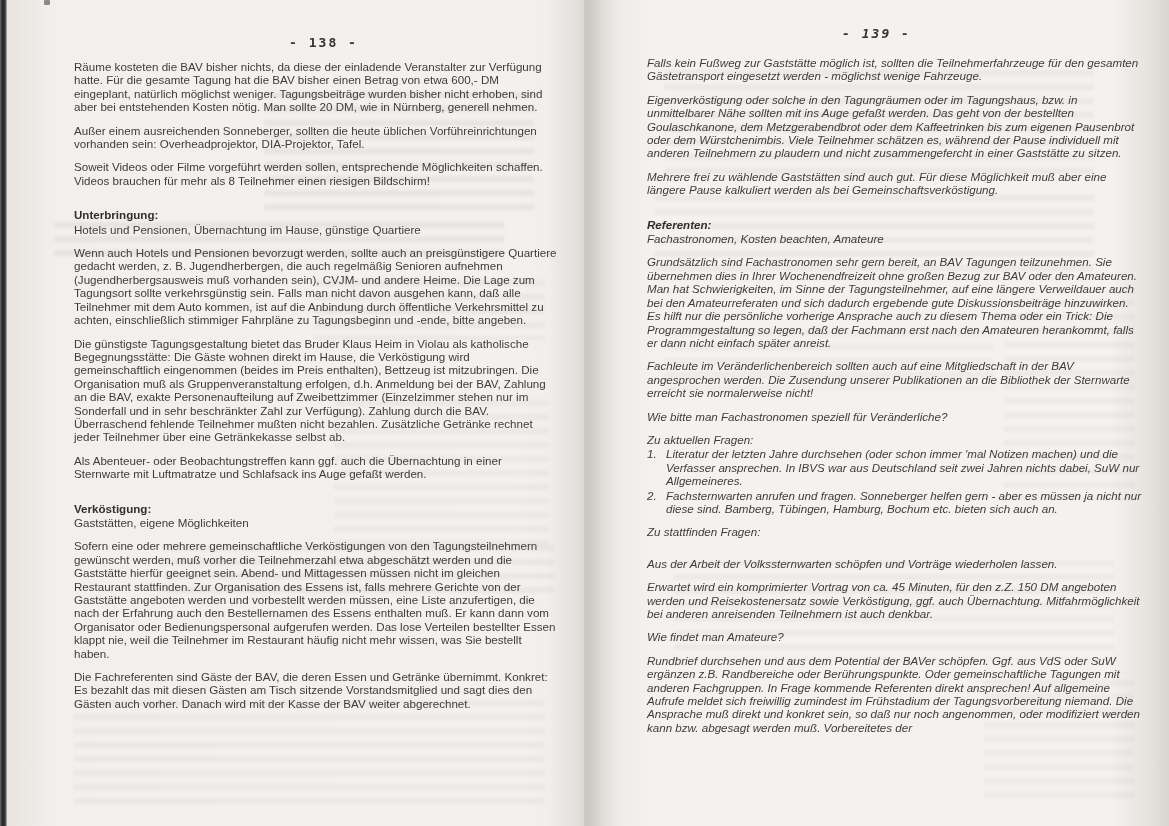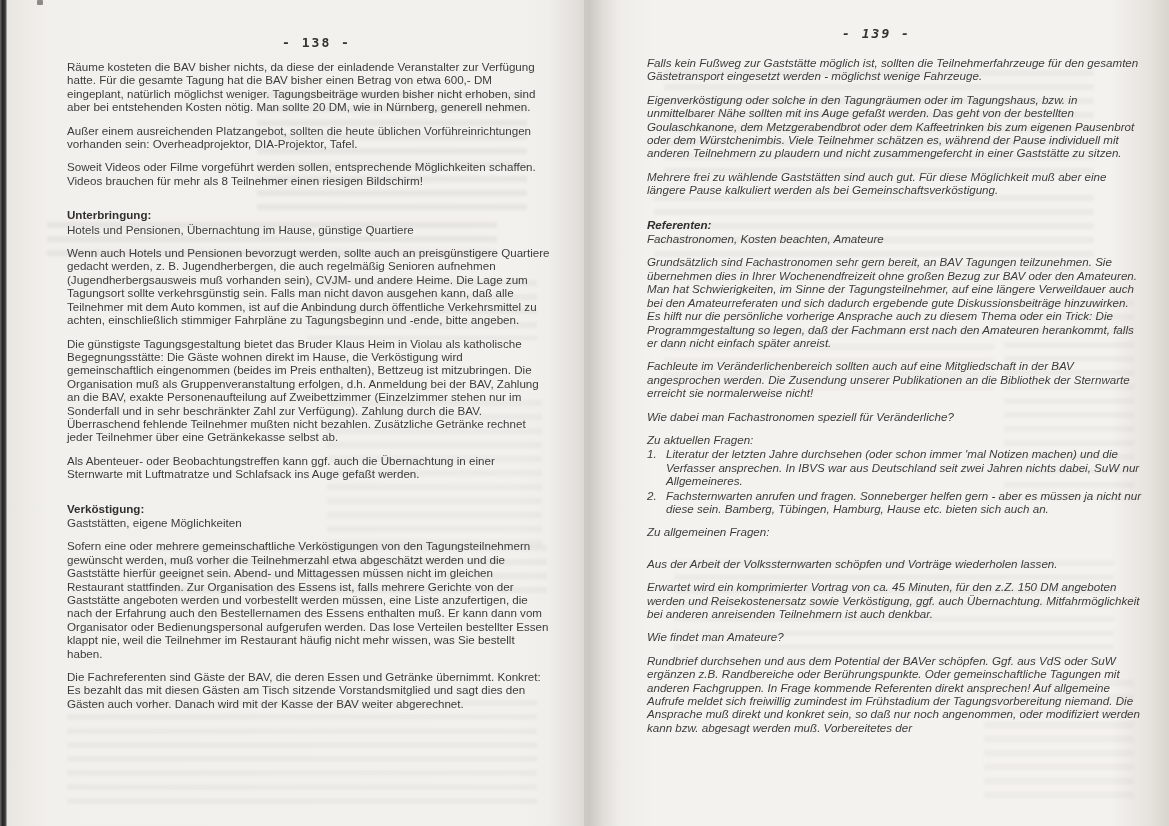--- a/index.html
+++ b/index.html
@@ -14,21 +14,21 @@
     position: absolute; left: 0; top: 0; width: 7px; height: 826px;
     background: linear-gradient(to right, #6a6a6a 0, #262626 35%, #3a3a3a 75%, #c9c6c2 100%);
   }
   .page {
     position: absolute; top: 0; height: 826px;
     color: #3d3c3a;
     font-size: 11.6px;
     line-height: 13.4px;
   }
   .page-left {
-    left: 7px; width: 577px;
+    left: 14px; width: 577px;
     background: linear-gradient(to right, #e9e6e1 0, #f2f0ed 42px, #f3f1ee 82%, #eceae6 96%, #e2dfda 100%);
     padding-left: 42px;
   }
   .page-right {
     left: 584px; width: 585px;
     background: linear-gradient(to right, #dedad5 0, #efede9 34px, #f4f2ef 70px, #f4f2ef 90%, #e5e2dd 97%, #d8d4ce 100%);
   }
   .gutter-shadow {
     position: absolute; left: 548px; top: 0; width: 74px; height: 826px;
     background: linear-gradient(to right, rgba(60,55,50,0) 0, rgba(60,55,50,0.07) 40%, rgba(60,55,50,0.13) 55%, rgba(60,55,50,0.04) 75%, rgba(60,55,50,0) 100%);
@@ -80,21 +80,21 @@
   <div class="bleed" style="left:250px; top:92px; width:270px; height:118px; opacity:.45;"></div>
   <div class="bleed" style="left:40px; top:222px; width:450px; height:42px; opacity:.50;"></div>
   <div class="bleed" style="left:300px; top:280px; width:230px; height:60px; opacity:.35;"></div>
   <div class="bleed" style="left:320px; top:400px; width:215px; height:150px; opacity:.32;"></div>
   <div class="bleed" style="left:150px; top:545px; width:390px; height:50px; opacity:.35;"></div>
   <div class="bleed" style="left:60px; top:700px; width:470px; height:110px; opacity:.30;"></div>
   <div class="speck" style="left:30px; top:0; width:6px; height:5px; opacity:.6;"></div>
 
   <div class="content">
     <p class="para">Räume kosteten die BAV bisher nichts, da diese der einladende Veranstalter zur Verfügung hatte. Für die gesamte Tagung hat die BAV bisher einen Betrag von etwa 600,- DM eingeplant, natürlich möglichst weniger. Tagungsbeiträge wurden bisher nicht erhoben, sind aber bei entstehenden Kosten nötig. Man sollte 20 DM, wie in Nürnberg,  generell nehmen.</p>
-    <p class="para">Außer einem ausreichenden Platzangebot, sollten die heute üblichen Vorführeinrichtungen vorhanden sein: Overheadprojektor, DIA-Projektor, Tafel.</p>
+    <p class="para">Außer einem ausreichenden Sonneberger, sollten die heute üblichen Vorführeinrichtungen vorhanden sein: Overheadprojektor, DIA-Projektor, Tafel.</p>
     <p class="para">Soweit Videos oder Filme vorgeführt werden sollen, entsprechende Möglichkeiten schaffen. Videos brauchen für mehr als 8 Teilnehmer einen riesigen Bildschirm!</p>
     <p class="heading">Unterbringung:</p>
     <p class="subtitle">Hotels und Pensionen, Übernachtung im Hause, günstige Quartiere</p>
     <p class="para">Wenn auch Hotels und Pensionen bevorzugt werden, sollte auch an preisgünstigere Quartiere gedacht werden, z. B. Jugendherbergen, die auch regelmäßig Senioren aufnehmen (Jugendherbergsausweis muß vorhanden sein), CVJM- und andere Heime. Die Lage zum Tagungsort sollte verkehrsgünstig sein. Falls man nicht davon ausgehen kann, daß alle Teilnehmer mit dem Auto kommen, ist auf die Anbindung durch öffentliche Verkehrsmittel zu achten, einschließlich stimmiger Fahrpläne zu Tagungsbeginn und -ende, bitte angeben.</p>
     <p class="para">Die günstigste Tagungsgestaltung bietet das Bruder Klaus Heim in Violau als katholische Begegnungsstätte: Die Gäste wohnen direkt im Hause, die Verköstigung wird gemeinschaftlich eingenommen (beides im Preis enthalten), Bettzeug ist mitzubringen. Die Organisation muß als Gruppenveranstaltung erfolgen, d.h. Anmeldung bei der BAV, Zahlung an die BAV, exakte Personenaufteilung auf Zweibettzimmer (Einzelzimmer stehen nur im Sonderfall und in sehr beschränkter Zahl zur Verfügung). Zahlung durch die BAV. Überraschend  fehlende Teilnehmer mußten nicht bezahlen. Zusätzliche  Getränke rechnet jeder Teilnehmer über eine Getränkekasse selbst ab.</p>
     <p class="para">Als Abenteuer- oder Beobachtungstreffen kann ggf. auch die Übernachtung in einer Sternwarte mit Luftmatratze und Schlafsack ins Auge gefaßt werden.</p>
     <p class="heading">Verköstigung:</p>
     <p class="subtitle">Gaststätten, eigene Möglichkeiten</p>
     <p class="para">Sofern eine oder mehrere gemeinschaftliche Verköstigungen von den Tagungsteilnehmern gewünscht werden, muß vorher die Teilnehmerzahl etwa abgeschätzt werden und die Gaststätte hierfür geeignet sein. Abend- und Mittagessen müssen nicht im gleichen Restaurant stattfinden. Zur Organisation des Essens ist, falls  mehrere Gerichte von der Gaststätte angeboten werden und vorbestellt werden müssen, eine Liste anzufertigen, die nach der Erfahrung auch den Bestellernamen des Essens enthalten muß. Er kann dann vom Organisator oder Bedienungspersonal aufgerufen werden. Das lose Verteilen bestellter Essen klappt nie, weil die Teilnehmer im Restaurant häufig nicht mehr wissen, was Sie bestellt haben.</p>
     <p class="para">Die Fachreferenten sind Gäste der BAV, die deren Essen und Getränke übernimmt. Konkret: Es bezahlt das mit diesen Gästen am Tisch sitzende Vorstandsmitglied und sagt dies den Gästen auch vorher. Danach wird mit der Kasse der BAV weiter abgerechnet.</p>
@@ -112,33 +112,33 @@
   <div class="bleed" style="left:400px; top:680px; width:150px; height:120px; opacity:.28;"></div>
 
   <div class="content">
     <p class="para">Falls kein Fußweg zur Gaststätte möglich ist, sollten die Teilnehmerfahrzeuge für den gesamten Gästetransport eingesetzt werden - möglichst wenige Fahrzeuge.</p>
     <p class="para">Eigenverköstigung oder solche in den Tagungräumen oder im Tagungshaus, bzw. in unmittelbarer Nähe sollten mit ins Auge gefaßt werden. Das geht von der bestellten Goulaschkanone, dem Metzgerabendbrot oder dem Kaffeetrinken bis zum eigenen Pausenbrot oder dem Würstchenimbis. Viele Teilnehmer schätzen es, während der Pause individuell mit anderen Teilnehmern zu plaudern und nicht zusammengefercht in einer Gaststätte zu sitzen.</p>
     <p class="para">Mehrere frei zu wählende Gaststätten sind auch gut. Für diese Möglichkeit muß aber eine längere Pause kalkuliert werden als bei Gemeinschaftsverköstigung.</p>
     <p class="heading">Referenten:</p>
     <p class="subtitle">Fachastronomen, Kosten beachten, Amateure</p>
     <p class="para">Grundsätzlich sind Fachastronomen sehr gern bereit, an BAV Tagungen teilzunehmen. Sie übernehmen dies in Ihrer Wochenendfreizeit ohne großen Bezug zur BAV oder den Amateuren. Man hat Schwierigkeiten,  im Sinne der Tagungsteilnehmer, auf eine längere Verweildauer auch bei den Amateurreferaten und sich dadurch ergebende gute Diskussionsbeiträge hinzuwirken. Es hilft nur die persönliche vorherige Ansprache auch zu diesem Thema oder ein Trick: Die Programmgestaltung so legen, daß der Fachmann erst nach den Amateuren herankommt, falls er dann nicht einfach später anreist.</p>
     <p class="para">Fachleute im Veränderlichenbereich sollten auch auf eine Mitgliedschaft in der BAV angesprochen werden. Die Zusendung unserer Publikationen an die Bibliothek der Sternwarte erreicht sie normalerweise nicht!</p>
-    <p class="para">Wie dabei man Fachastronomen speziell für Veränderliche?</p>
+    <p class="para">Wie bitte man Fachastronomen speziell für Veränderliche?</p>
     <p class="para">Zu aktuellen Fragen:</p>
     <div class="list">
       <div class="list-item">
         <span class="list-num">1.</span>
         <span>Literatur der letzten Jahre durchsehen (oder schon immer 'mal Notizen machen) und die Verfasser ansprechen. In IBVS war aus Deutschland seit zwei Jahren nichts dabei,  SuW  nur Allgemeineres.</span>
       </div>
       <div class="list-item">
         <span class="list-num">2.</span>
-        <span>Fachsternwarten anrufen und fragen. Sonneberger helfen gern - aber es müssen ja nicht nur diese sein. Bamberg, Tübingen, Hamburg, Hause etc. bieten sich auch an.</span>
+        <span>Fachsternwarten anrufen und fragen. Sonneberger helfen gern - aber es müssen ja nicht nur diese sind. Bamberg, Tübingen, Hamburg, Bochum etc. bieten sich auch an.</span>
       </div>
     </div>
-    <p class="para">Zu allgemeinen Fragen:</p>
+    <p class="para">Zu stattfinden Fragen:</p>
     <p class="para tight">Aus der Arbeit der Volkssternwarten schöpfen und Vorträge wiederholen lassen.</p>
     <p class="para">Erwartet wird ein komprimierter Vortrag von ca. 45 Minuten, für den z.Z. 150 DM angeboten werden und Reisekostenersatz sowie Verköstigung, ggf. auch Übernachtung. Mitfahrmöglichkeit bei anderen anreisenden Teilnehmern ist auch denkbar.</p>
     <p class="para">Wie findet man Amateure?</p>
     <p class="para">Rundbrief durchsehen und aus dem Potential der BAVer schöpfen. Ggf. aus VdS oder SuW ergänzen z.B. Randbereiche oder Berührungspunkte. Oder gemeinschaftliche Tagungen mit anderen Fachgruppen. In Frage kommende Referenten direkt ansprechen! Auf allgemeine Aufrufe meldet sich freiwillig zumindest im Frühstadium der Tagungsvorbereitung niemand. Die Ansprache muß direkt und konkret sein, so daß nur noch angenommen, oder modifiziert werden kann bzw. abgesagt werden muß. Vorbereitetes der</p>
   </div>
 </div>
 
 <div class="gutter-shadow"></div>
 
 </body></html>

